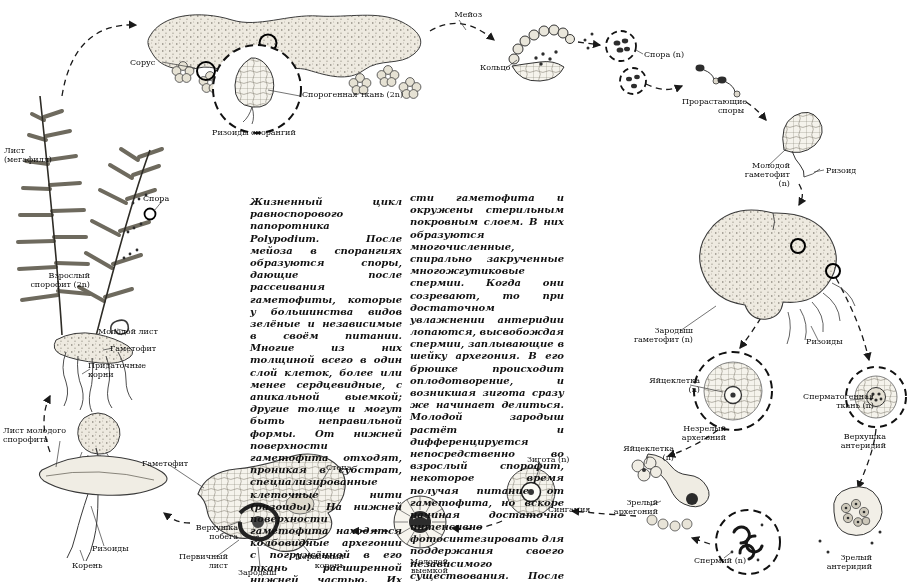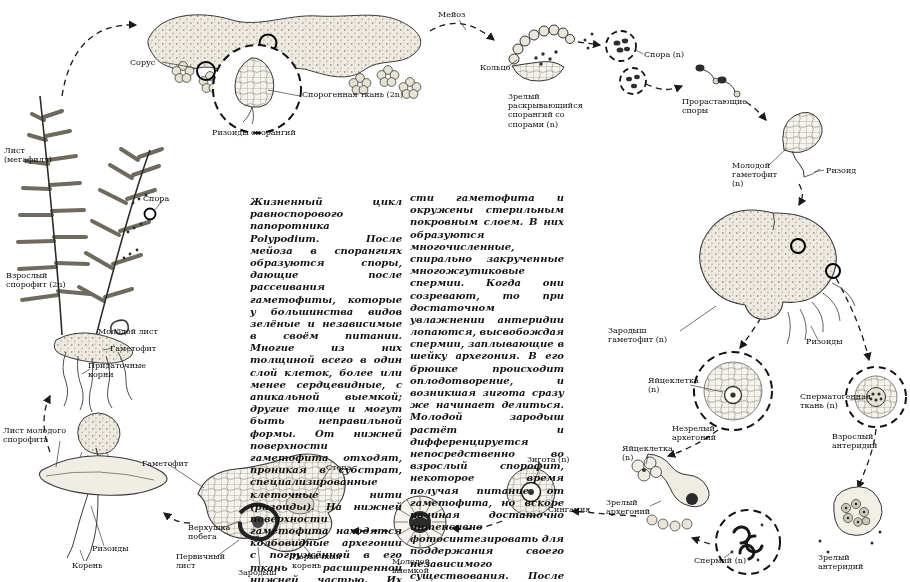--- a/index.html
+++ b/index.html
@@ -1,20 +1,20 @@
 <!DOCTYPE html>
 <html><head>
 <meta charset="utf-8">
 <style>
   html,body{margin:0;padding:0;background:#fff}
   .canvas{position:relative;width:910px;height:582px;background:#fff;overflow:hidden;
           font-family:"DejaVu Serif",serif;color:#111}
   .art{position:absolute;left:0;top:0}
   .lbl{position:absolute;font-size:8px;line-height:1.15;color:#0d0d0d;letter-spacing:0}
-  .lbl.c{text-align:left}
+  .lbl.c{text-align:right}
   .desc{position:absolute;font-size:10px;line-height:1.22;font-style:italic;font-weight:bold;
         text-align:justify;color:#111}
 </style>
 </head>
 <body>
 
 <div class="canvas">
 
 <svg class="art" width="910" height="582" viewBox="0 0 910 582">
   <defs>
@@ -350,41 +350,40 @@
     <path d="M260,567 L258,547"></path>
     <path d="M312,556 L298,539"></path>
   </g>
 </svg>
 
 <div class="lbl c" style="left:438px;top:10px;width:44px">Мейоз</div>
 <div class="lbl" style="left:130px;top:58px;width:36px">Сорус</div>
 <div class="lbl" style="left:302px;top:90px;width:110px">Спорогенная ткань (2n)</div>
 <div class="lbl" style="left:212px;top:128px;width:95px">Ризоиды спорангий</div>
 <div class="lbl" style="left:480px;top:63px;width:40px">Кольцо</div>
-<div class="lbl c" style="left:508px;top:92px;width:86px">Зрелый раскрывающийся спорангий со спорами (n)</div>
 <div class="lbl" style="left:644px;top:50px;width:50px">Спора (n)</div>
 <div class="lbl c" style="left:682px;top:97px;width:62px">Прорастающие споры</div>
 <div class="lbl c" style="left:732px;top:161px;width:58px">Молодой гаметофит (n)</div>
 <div class="lbl" style="left:826px;top:166px;width:40px">Ризоид</div>
 <div class="lbl" style="left:4px;top:146px;width:52px">Лист (мегафилл)</div>
 <div class="lbl" style="left:143px;top:194px;width:40px">Спора</div>
 <div class="lbl c" style="left:6px;top:271px;width:84px">Взрослый спорофит (2n)</div>
 <div class="lbl" style="left:98px;top:327px;width:60px">Молодой лист</div>
 <div class="lbl" style="left:110px;top:344px;width:55px">Гаметофит</div>
 <div class="lbl" style="left:88px;top:361px;width:62px">Придаточные корни</div>
 <div class="lbl" style="left:3px;top:426px;width:64px">Лист молодого спорофита</div>
 <div class="lbl" style="left:142px;top:459px;width:52px">Гаметофит</div>
 <div class="lbl" style="left:92px;top:544px;width:44px">Ризоиды</div>
 <div class="lbl" style="left:72px;top:561px;width:40px">Корень</div>
 <div class="lbl c" style="left:608px;top:326px;width:85px">Зародыш гаметофит (n)</div>
 <div class="lbl" style="left:806px;top:337px;width:44px">Ризоиды</div>
 <div class="lbl c" style="left:648px;top:376px;width:52px">Яйцеклетка (n)</div>
 <div class="lbl c" style="left:800px;top:392px;width:74px">Сперматогенная ткань (n)</div>
 <div class="lbl c" style="left:672px;top:424px;width:54px">Незрелый архегоний</div>
-<div class="lbl c" style="left:832px;top:432px;width:54px">Взрослый антеридий</div>
+<div class="lbl c" style="left:832px;top:432px;width:54px">Верхушка антеридий</div>
 <div class="lbl c" style="left:606px;top:498px;width:52px">Зрелый архегоний</div>
 <div class="lbl" style="left:694px;top:556px;width:56px">Спермий (n)</div>
 <div class="lbl c" style="left:818px;top:553px;width:54px">Зрелый антеридий</div>
 <div class="lbl c" style="left:622px;top:444px;width:52px">Яйцеклетка (n)</div>
 <div class="lbl" style="left:527px;top:455px;width:50px">Зигота (n)</div>
 <div class="lbl" style="left:548px;top:505px;width:46px">Сингамия</div>
 <div class="lbl c" style="left:392px;top:557px;width:56px">Молодой выемкой</div>
 <div class="lbl" style="left:326px;top:463px;width:34px">Стопа</div>
 <div class="lbl c" style="left:188px;top:523px;width:50px">Верхушка побега</div>
 <div class="lbl c" style="left:176px;top:552px;width:52px">Первичный лист</div>

